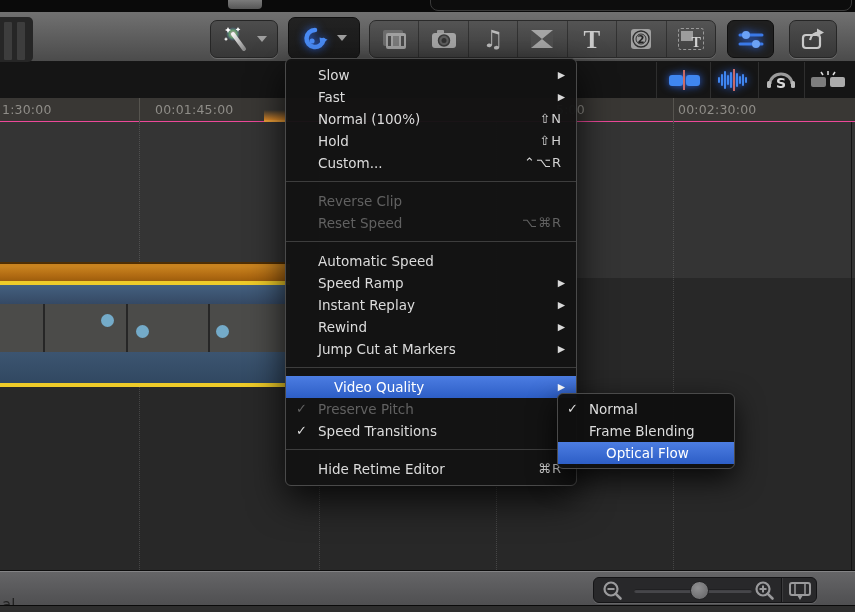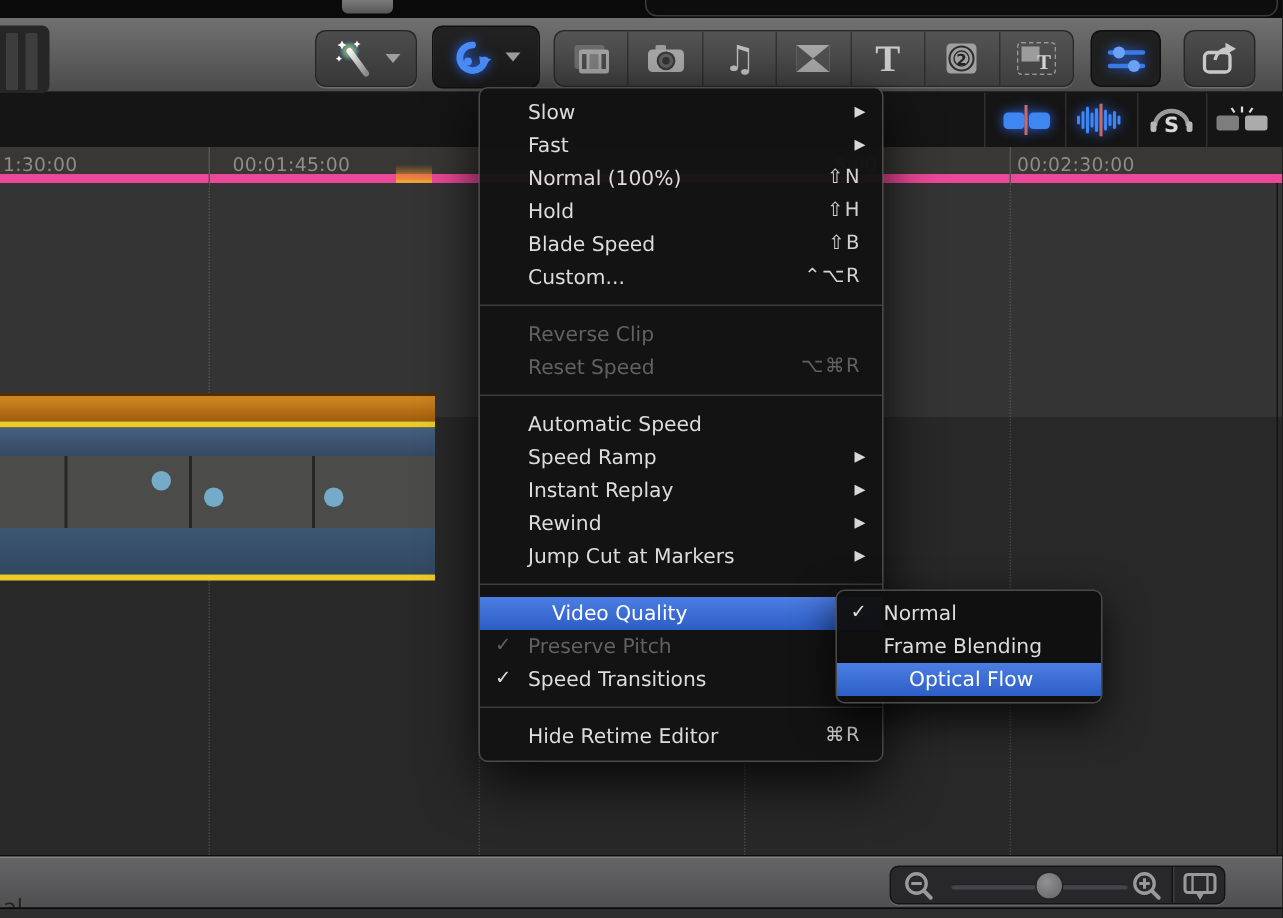--- a/index.html
+++ b/index.html
@@ -55,21 +55,21 @@
   
   .tl-strip { left:0; top:62px; width:855px; height:36px; background:#151515; }
   .tdiv { top:0; width:1px; height:36px; background:#2e2e2e; }
   .tlbtn { top:0; height:36px; display:flex; align-items:center; justify-content:center; }
   .skim-pills { position:relative; width:36px; height:14px; display:flex; gap:3px; align-items:center; justify-content:center; }
   .skim-pills b { width:14px; height:11px; background:#3f86f0; border-radius:3px; }
   .redline { position:absolute; left:17px; top:-3px; width:2px; height:20px; background:#c96a66; }
 
   
   .ruler { left:0; top:98px; width:855px; height:24px; background:#393734;
-    border-bottom:6px solid #ec4899; }
+    border-bottom:1px solid #ec4899; }
   .ruler .lbl { position:absolute; top:4px; font-size:12.5px; color:#8f8d88; letter-spacing:.2px; }
   .rtick { top:0; width:1px; height:24px; background:#56544f; }
   .orange-smudge { left:264px; top:12px; width:24px; height:12px;
     background:linear-gradient(to top, rgba(235,145,40,.95), rgba(235,145,40,0));
     border-bottom:2px solid #f0a13a; }
 
   
   .tl-body { left:0; top:122px; width:855px; height:448px; background:#282828; overflow:hidden; }
   .tl-upper { position:absolute; left:0; top:0; width:855px; height:156px; background:#343434; }
   .gline { position:absolute; top:0; height:448px; width:0; border-left:1px dotted rgba(255,255,255,.14); }
@@ -83,23 +83,23 @@
   .ysel.top { top:0; } .ysel.bot { bottom:0; }
   .band1 { position:absolute; left:0; top:4px; width:290px; height:19px;
     background:linear-gradient(#44607f,#354964); }
   .filmband { position:absolute; left:0; top:23px; width:290px; height:48px; background:#4b4b49; }
   .fdiv { position:absolute; top:0; width:2px; height:48px; background:#262626; }
   .band2 { position:absolute; left:0; top:71px; width:290px; height:31px;
     background:linear-gradient(#3c5571,#314861); }
   .kdot { position:absolute; width:13px; height:13px; border-radius:50%; background:#74abc9; }
 
   
-  .menu { left:285px; top:58px; width:270px; background:rgba(19,19,19,.97);
+  .menu { left:285px; top:58px; width:292px; background:rgba(19,19,19,.97);
     border:1px solid #4a4a4a; border-radius:6px; padding:5px 0;
-    box-shadow:0 14px 36px rgba(0,0,0,.8); z-index:20;margin-left:34px; }
+    box-shadow:0 14px 36px rgba(0,0,0,.8); z-index:20; }
   .submenu { left:557px; top:393px; width:178px; background:rgba(16,16,16,.97);
     border:1px solid #4a4a4a; border-radius:6px; padding:4px 0;
     box-shadow:0 10px 28px rgba(0,0,0,.8); z-index:21; }
   .mi { position:relative; height:22px; line-height:22px; padding-left:32px; padding-right:34px;
     color:#dcdcdc; font-size:13.5px; white-space:nowrap; }
   .submenu .mi { padding-left:31px; padding-right:10px; }
   .mi .chk { position:absolute; left:10px; top:0; width:20px; font-size:13px; }
   .submenu .mi .chk { left:9px; }
   .mi .sc { position:absolute; right:14px; top:0; color:#d2d2d2; font-size:13px; letter-spacing:1px; }
   .mi .arr { position:absolute; right:11px; top:0; font-size:9.5px; color:#d8d8d8; }
@@ -335,24 +335,20 @@
     </div>
     <div class="mi">
       <span class="lbl">Normal (100%)</span>
       <span class="sc">⇧N</span>
     </div>
     <div class="mi">
       <span class="lbl">Hold</span>
       <span class="sc">⇧H</span>
     </div>
     <div class="mi">
-      <span class="lbl">Blade Speed</span>
-      <span class="sc">⇧B</span>
-    </div>
-    <div class="mi">
       <span class="lbl">Custom...</span>
       <span class="sc">⌃⌥R</span>
     </div>
     <div class="msep"></div>
     <div class="mi dis">
       <span class="lbl">Reverse Clip</span>
     </div>
     <div class="mi dis">
       <span class="lbl">Reset Speed</span>
       <span class="sc">⌥⌘R</span>

